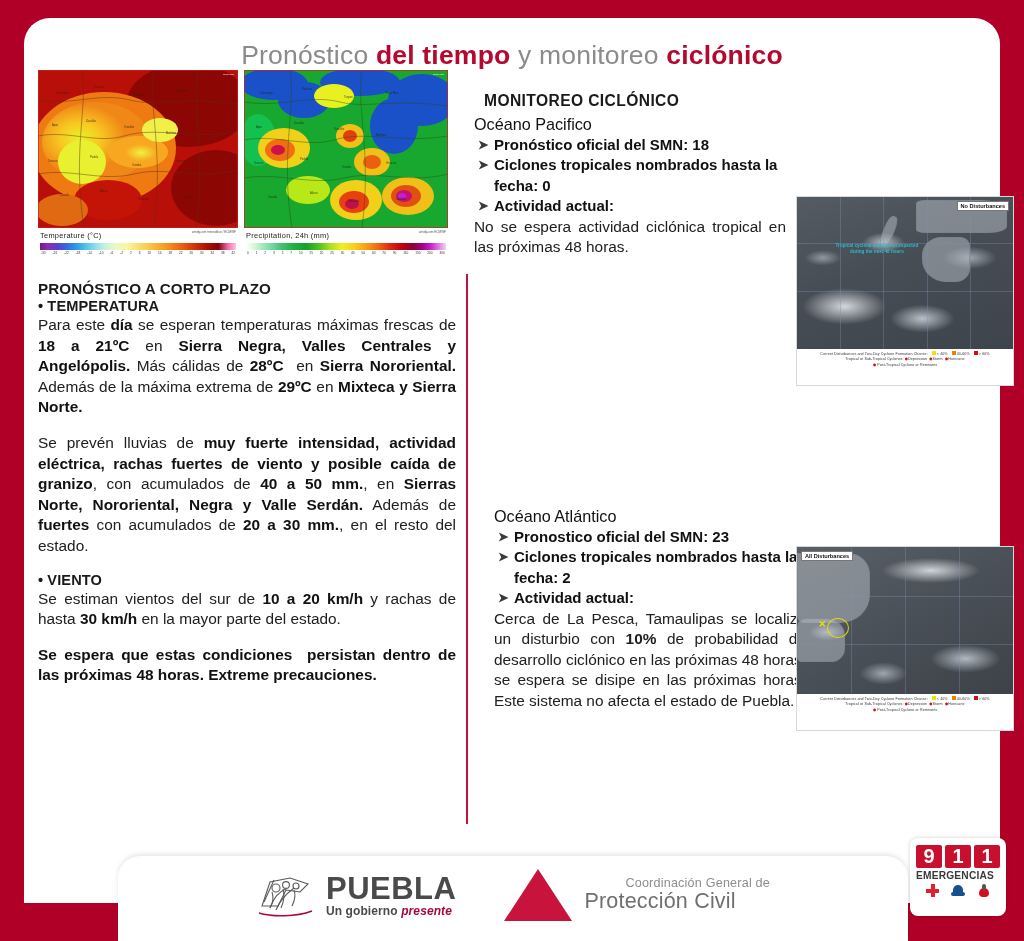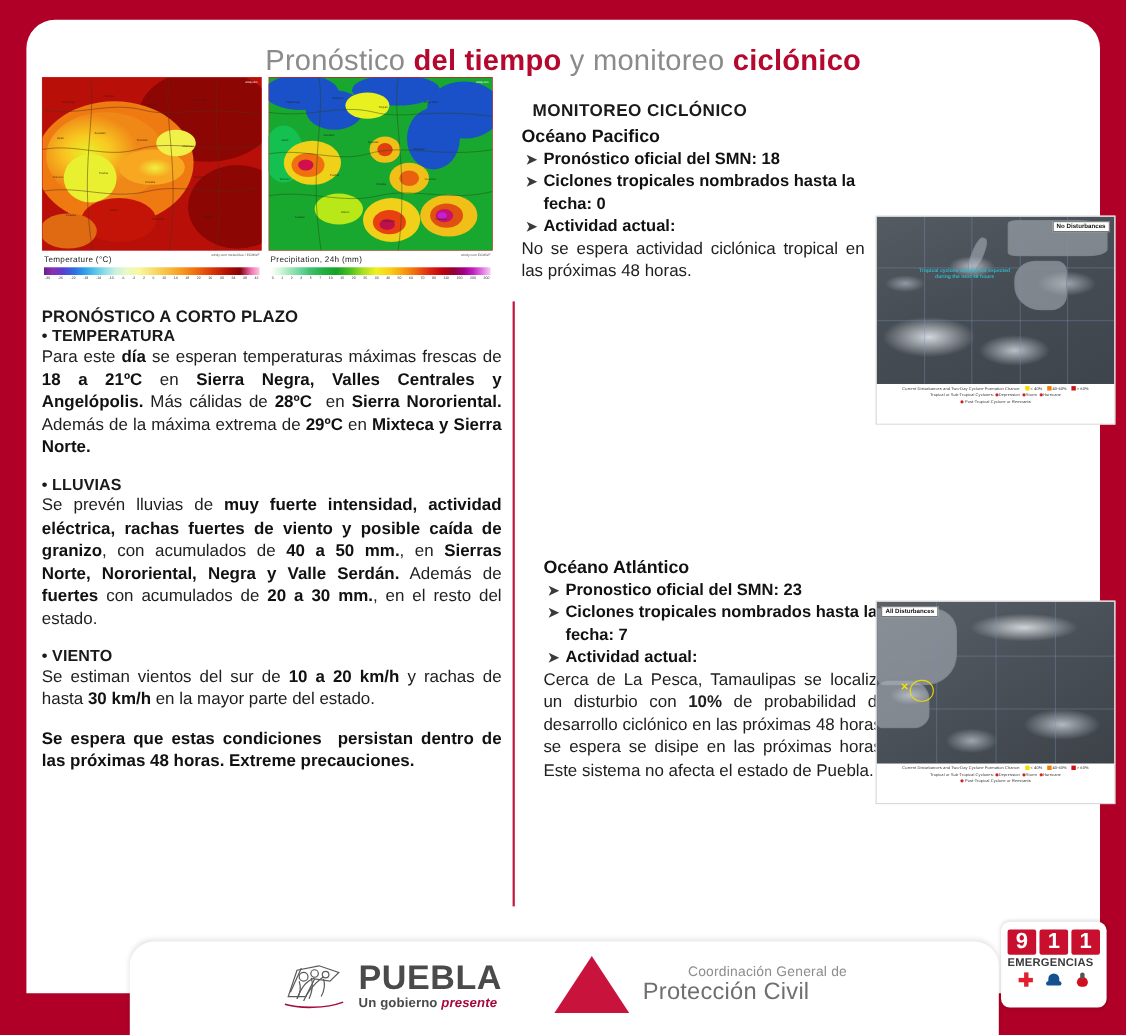--- a/index.html
+++ b/index.html
@@ -103,21 +103,21 @@
   #right-col {
     position: absolute;
     left: 450px; top: 74px;
     width: 312px;
   }
   #mon-title {
     font-size: 15.6px; font-weight: bold; color: #1a1a1a;
     letter-spacing: .4px; padding-left: 10px; margin-bottom: 5px;
   }
   .ocean-name {
-    font-size: 16.2px; font-weight: bold; color: #111;
+    font-size: 16.2px; font-weight: normal; color: #111;
     margin-bottom: 1px;
   }
   .bullet-row {
     display: flex; align-items: flex-start;
     font-size: 15px; font-weight: bold; color: #111;
     line-height: 20.4px;
   }
   .bullet-arrow {
     flex: 0 0 20px; color: #3a3a3a; font-size: 12.5px;
     line-height: 20.4px; padding-left: 4px;
@@ -443,21 +443,20 @@
     </div>
 
     <div id="divider"></div>
 
     <div id="left-col">
       <div class="sec-head">PRONÓSTICO A CORTO PLAZO</div>
       <div class="sub-head">• TEMPERATURA</div>
       <div class="para">Para este <b>día</b> se esperan temperaturas máximas frescas de <b>18 a 21ºC</b> en <b>Sierra Negra, Valles Centrales y Angelópolis.</b> Más cálidas de <b>28ºC</b> &nbsp;en <b>Sierra Nororiental.</b> Además de la máxima extrema de <b>29ºC</b> en <b>Mixteca y Sierra Norte.</b></div>
 
       <div class="gap"></div>
-      <div class="sub-head">• LLUVIAS</div>
       <div class="para">Se prevén lluvias de <b>muy fuerte intensidad, actividad eléctrica, rachas fuertes de viento y posible caída de granizo</b>, con acumulados de <b>40 a 50 mm.</b>, en <b>Sierras Norte, Nororiental, Negra y Valle Serdán.</b> Además de <b>fuertes</b> con acumulados de <b>20 a 30 mm.</b>, en el resto del estado.</div>
 
       <div class="gap"></div>
       <div class="sub-head">• VIENTO</div>
       <div class="para">Se estiman vientos del sur de <b>10 a 20 km/h</b> y rachas de hasta <b>30 km/h</b> en la mayor parte del estado.</div>
 
       <div class="gap"></div>
       <div class="para"><b>Se espera que estas condiciones &nbsp;persistan dentro de las próximas 48 horas. Extreme precauciones.</b></div>
     </div>
 
@@ -481,21 +480,21 @@
     </div>
 
     <div id="atl-block">
       <div class="ocean-name">Océano Atlántico</div>
       <div class="bullet-row">
         <span class="bullet-arrow">➤</span>
         <span class="bullet-text">Pronostico oficial del SMN: 23</span>
       </div>
       <div class="bullet-row">
         <span class="bullet-arrow">➤</span>
-        <span class="bullet-text">Ciclones  tropicales nombrados hasta la fecha: 7</span>
+        <span class="bullet-text">Ciclones  tropicales nombrados hasta la fecha: 2</span>
       </div>
       <div class="bullet-row">
         <span class="bullet-arrow">➤</span>
         <span class="bullet-text">Actividad actual:</span>
       </div>
       <div class="act-para">Cerca de La Pesca, Tamaulipas se localiza un disturbio con <b>10%</b> de probabilidad de desarrollo ciclónico en las próximas 48 horas, se espera se disipe en las próximas horas. Este sistema no afecta el estado de Puebla.</div>
     </div>
 
     <div class="sat" id="sat-pac">
       <div class="sat-img">

